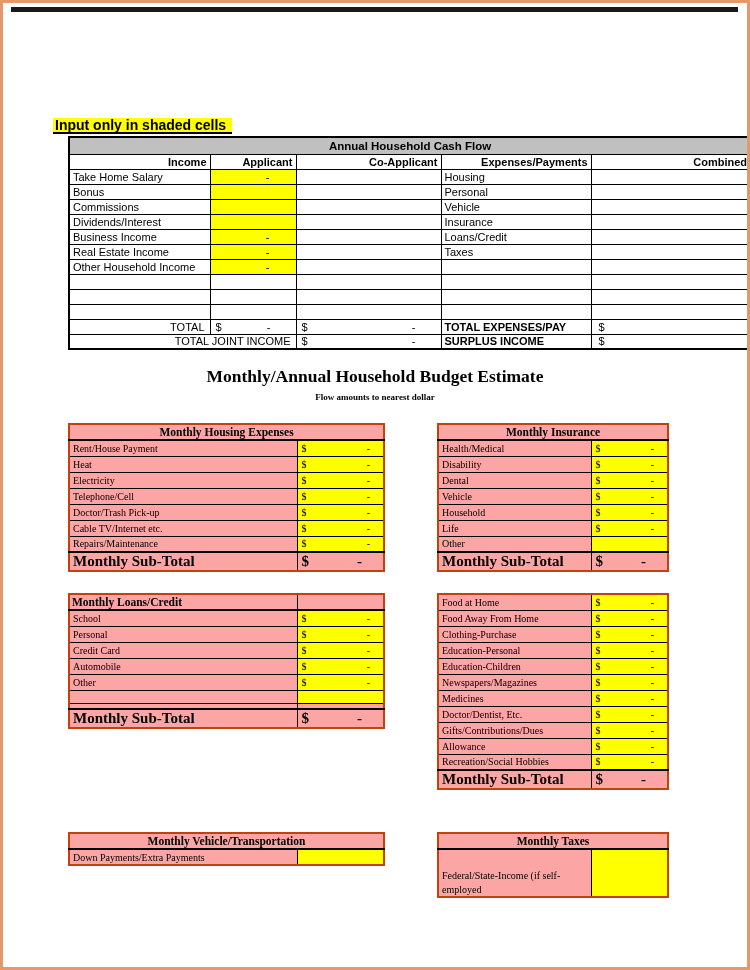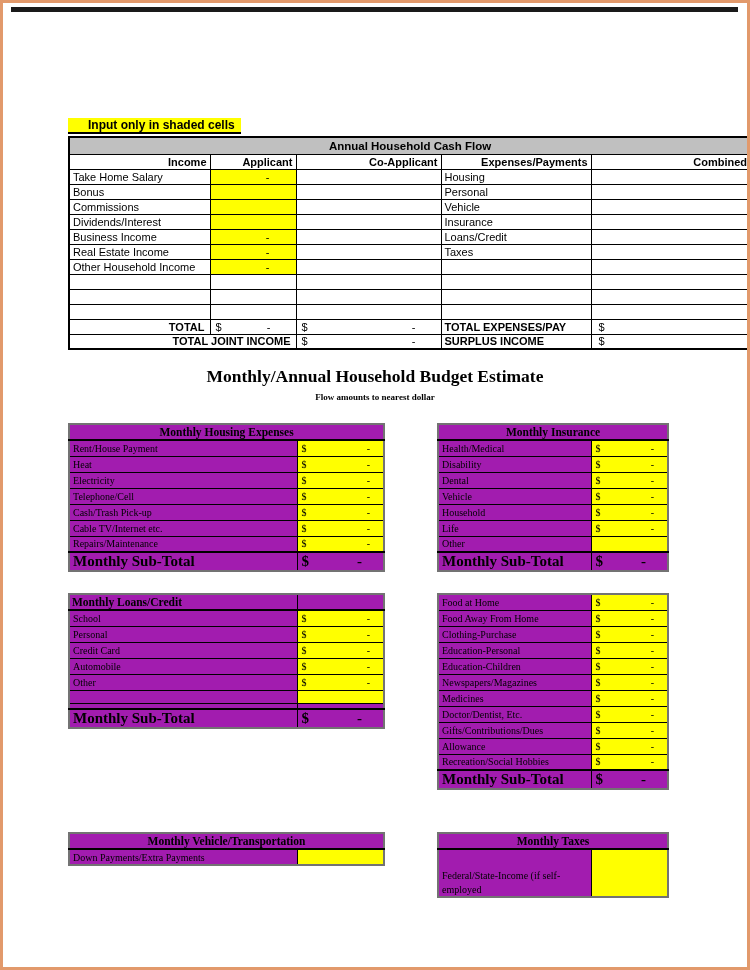--- a/index.html
+++ b/index.html
@@ -6,59 +6,59 @@
   html,body { background:#fff; }
   .page {
     position:relative; width:750px; height:970px; margin:0 auto;
     background:#fff; overflow:hidden; color:#000;
     font-family:"Liberation Sans", sans-serif;
   }
   .frame { position:absolute; inset:0; border:3px solid var(--frame-orange,#e2996b); pointer-events:none; z-index:20; }
   .topbar { position:absolute; top:7px; left:11px; width:727px; height:5px; background:#1a1a1a; }
 
   .note {
-    position:absolute; left:68px; top:118px;
+    position:absolute; left:53px; top:118px;
     background:var(--shaded-cell,#ffff00);
-    font-weight:bold; font-size:12px; line-height:14px;
-    padding:0 6px 0 20px; border-bottom:2px solid #000;
+    font-weight:bold; font-size:14px; line-height:14px;
+    padding:0 6px 0 2px; border-bottom:2px solid #000;
   }
 
   
   table.cashflow {
     position:absolute; left:68px; top:136px; width:682px;
     border-collapse:collapse; table-layout:fixed;
     border:2px solid #000;
   }
   .cashflow td, .cashflow th {
     border:1px solid #000; height:15px; font-size:11px;
     padding:0 3px; overflow:hidden; white-space:nowrap; vertical-align:middle;
   }
   .cashflow td.band { background:var(--table-header,#c0c0c0); font-weight:bold; text-align:center; font-size:11.5px; height:17px; }
   .cashflow th { font-weight:bold; text-align:right; }
   .cashflow td.yellow { background:var(--shaded-cell,#ffff00); }
   .cashflow td.val { text-align:right; padding-right:26px; }
   .cashflow td.exp { font-weight:normal; }
-  .cashflow td.rightlbl { text-align:right; font-weight:bold; padding-right:5px;margin-left:38px; }
+  .cashflow td.rightlbl { text-align:right; font-weight:normal; padding-right:5px;margin-left:38px; }
   .cashflow td.boldlbl { font-weight:bold; }
   .money { display:flex; justify-content:space-between; align-items:center; padding:0 22px 0 2px; }
   .money.cur-only { justify-content:flex-start; padding:0 0 0 4px; }
 
   
   .main-title {
     position:absolute; left:0; right:0; top:366px; text-align:center;
     font-family:"Liberation Serif", serif; font-weight:bold; font-size:17.5px;
   }
   .sub-title {
     position:absolute; left:0; right:0; top:392px; text-align:center;
     font-family:"Liberation Serif", serif; font-weight:bold; font-size:9px;
   }
 
   
   .panel { position:absolute; }
-  .panel table { width:100%; border-collapse:collapse; table-layout:fixed; border:2px solid #737373; background:#a21caf; }
+  .panel table { width:100%; border-collapse:collapse; table-layout:fixed; border:2px solid #c2410c; background:#fca5a5; }
   .panel th, .panel td {
     border:1px solid #000; font-family:"Liberation Serif", serif;
     font-size:10px; height:16px; padding:0 3px; overflow:hidden;
     white-space:nowrap; vertical-align:middle; text-align:left;
   }
   .panel th.title { font-size:11.5px; font-weight:bold; text-align:center; border-bottom:2px solid #000; }
   .panel th.title.left { text-align:left; padding-left:2px; }
   .panel td.yellow { background:var(--shaded-cell,#ffff00); }
   .panel tr.subtotal td { border-top:2px solid #000; font-weight:bold; font-size:15px; }
   .panel tr.short td { height:13px; }
@@ -250,21 +250,21 @@
         <tr>
           <td>Telephone/Cell</td>
           <td class="yellow">
               <div class="mny">
                 <span>$</span>
                 <span>-</span>
               </div>
             </td>
         </tr>
         <tr>
-          <td>Cash/Trash Pick-up</td>
+          <td>Doctor/Trash Pick-up</td>
           <td class="yellow">
               <div class="mny">
                 <span>$</span>
                 <span>-</span>
               </div>
             </td>
         </tr>
         <tr>
           <td>Cable TV/Internet etc.</td>
           <td class="yellow">

